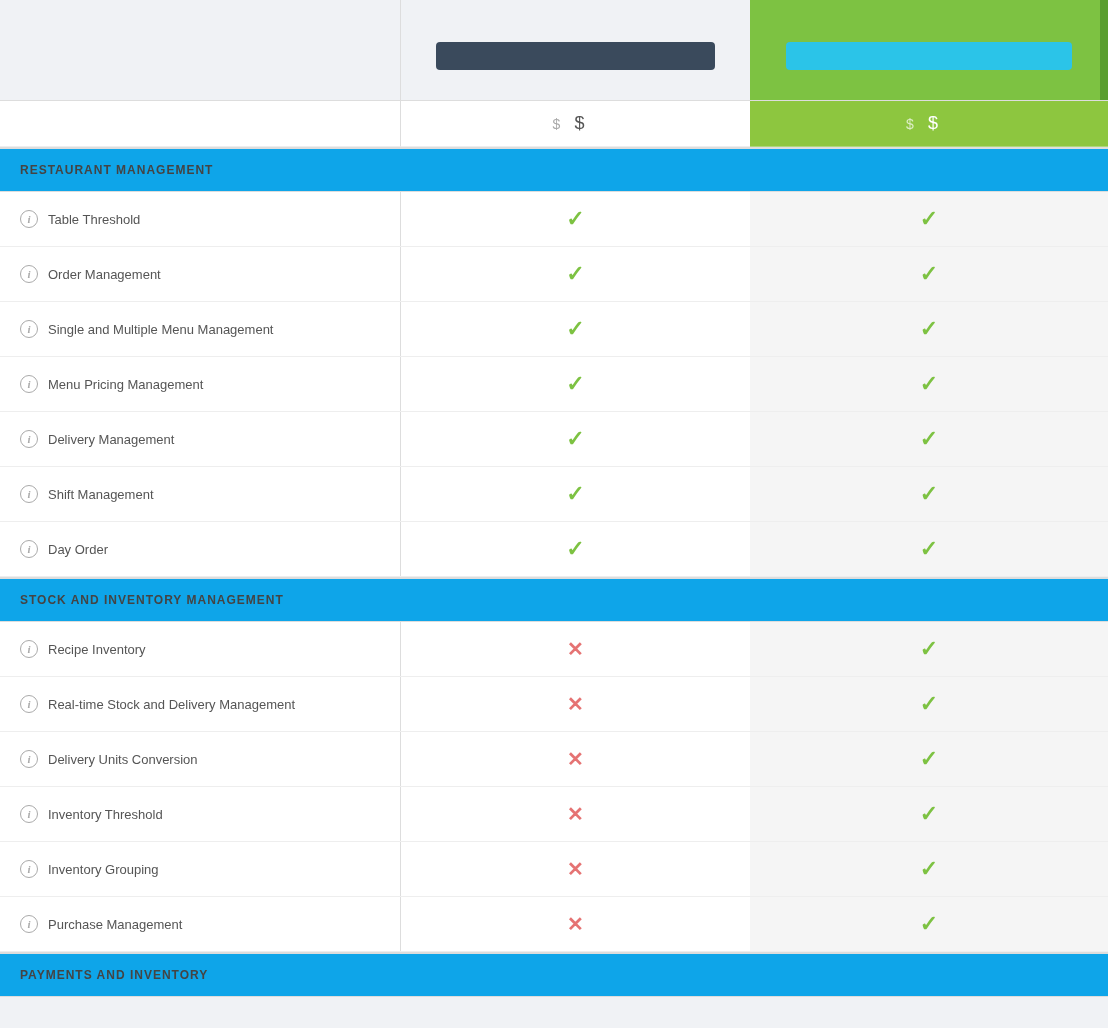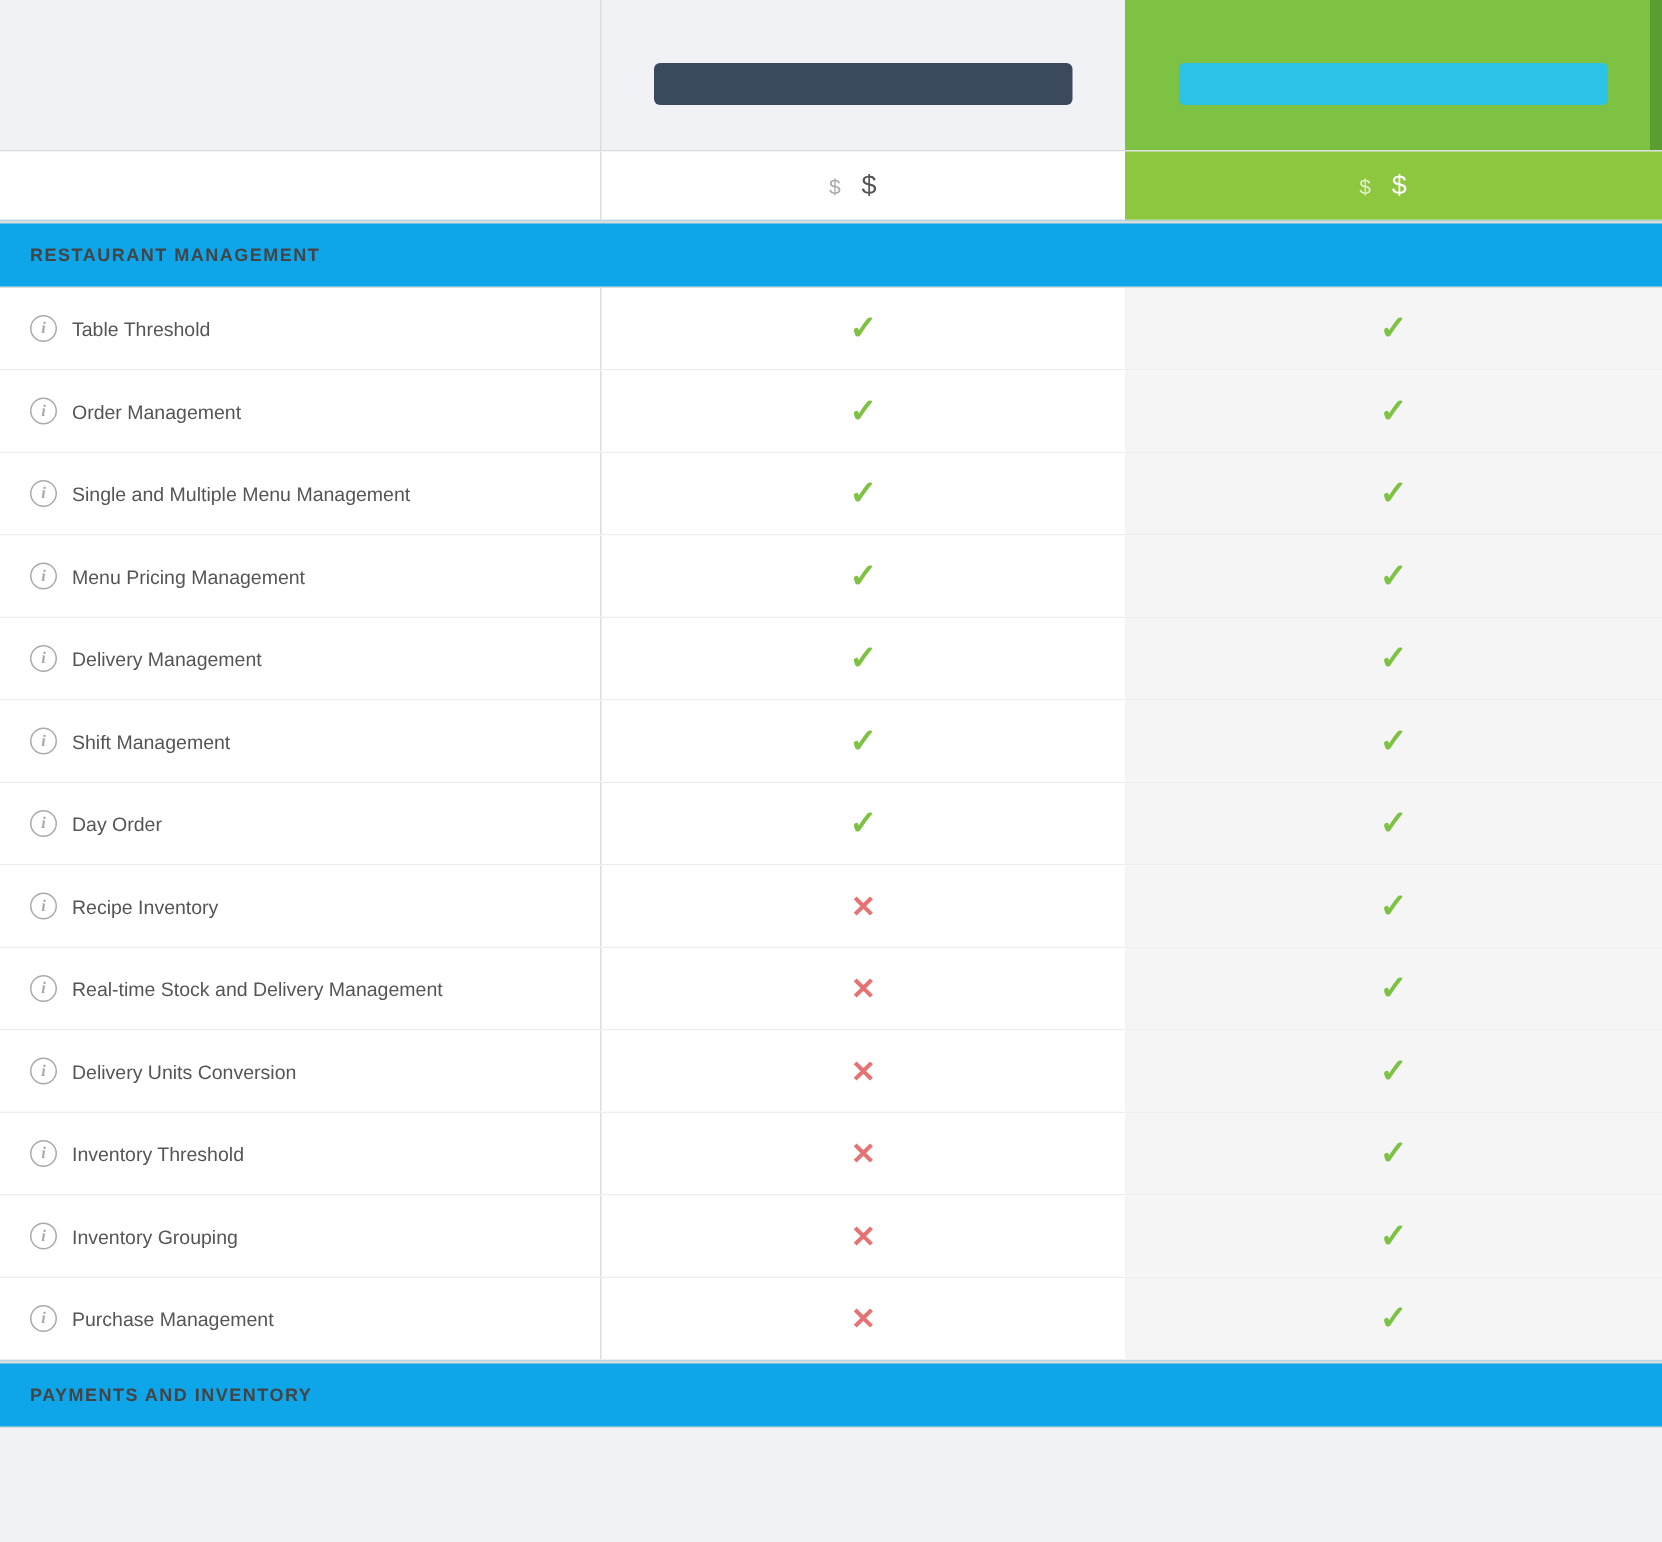--- a/index.html
+++ b/index.html
@@ -292,20 +292,23 @@
           <div class="info-icon">i</div>
           <span>Day Order</span>
         </div>
         <div class="feature-basic-cell">
           <span class="check-icon">✓</span>
         </div>
         <div class="feature-advanced-cell" style="background: rgb(245, 245, 245);">
           <span class="check-icon">✓</span>
         </div>
       </div>
+      <div class="section-header-row">
+        <div class="section-header-cell">STOCK AND INVENTORY MANAGEMENT</div>
+      </div>
       <div class="feature-row" style="background: rgb(255, 255, 255);">
         <div class="feature-label-cell">
           <div class="info-icon">i</div>
           <span>Recipe Inventory</span>
         </div>
         <div class="feature-basic-cell">
           <span class="cross-icon">✕</span>
         </div>
         <div class="feature-advanced-cell" style="background: rgb(245, 245, 245);">
           <span class="check-icon">✓</span>

